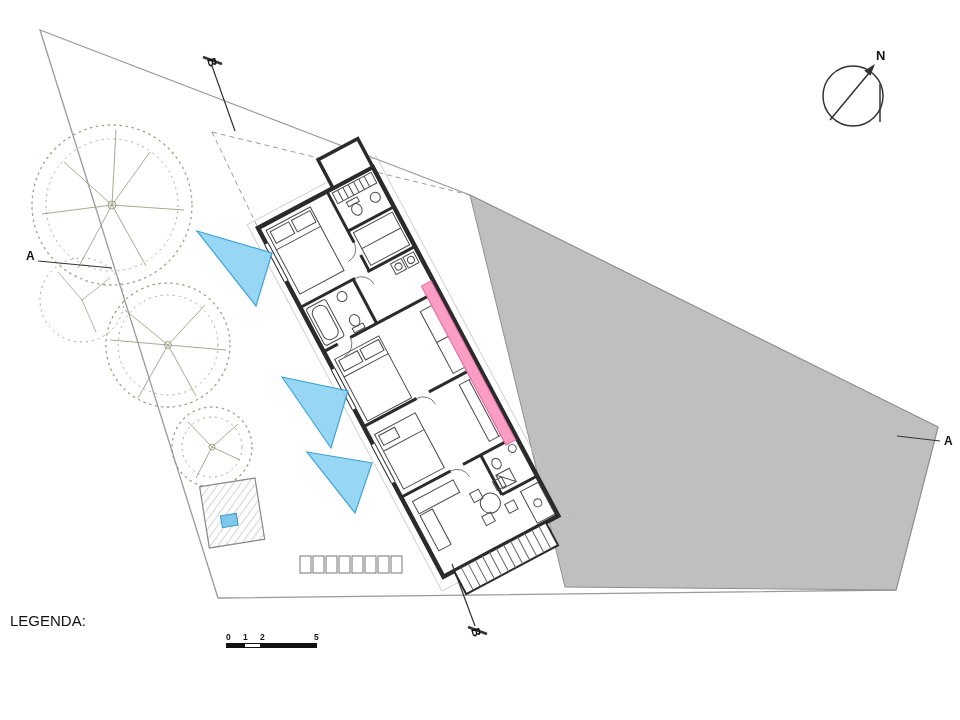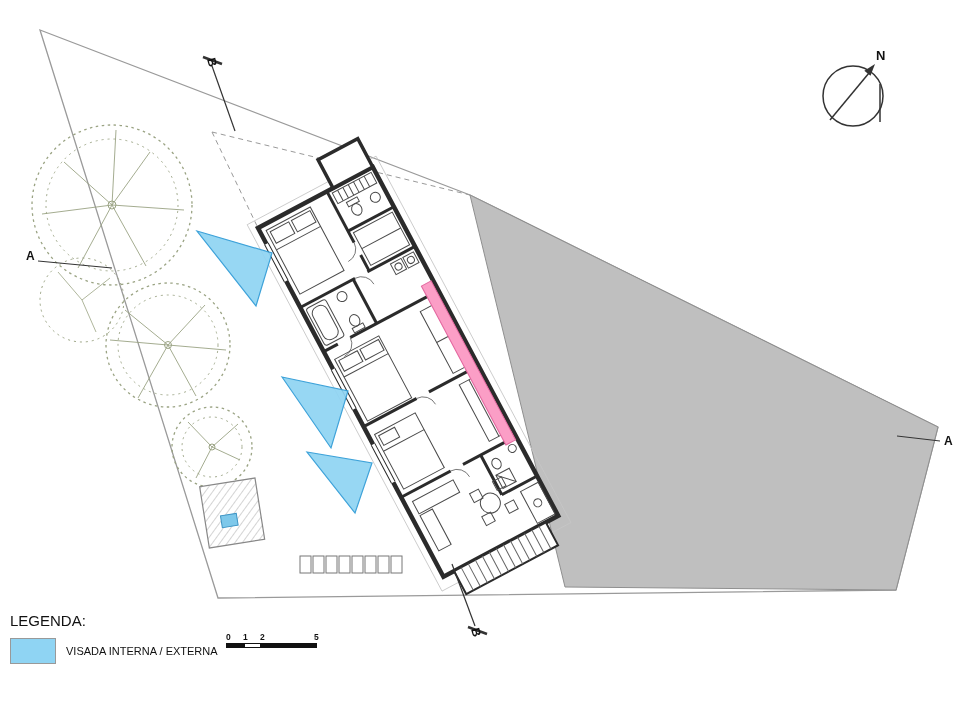--- a/index.html
+++ b/index.html
@@ -15,21 +15,21 @@
   .scalebar { position:absolute; left:226px; top:632px; width:110px; height:22px;
               font-size:8.5px; font-weight:bold; color:#111; }
   .scalebar .tick { position:absolute; top:0; }
   .t0{left:0;} .t1{left:17px;} .t2{left:34px;} .t5{left:88px;}
   .scalebar .bar { position:absolute; top:11px; left:0; height:5px; display:flex; }
   .seg-a { width:18px; background:#111; }
   .seg-b { width:17px; background:#fff; border:1px solid #111; }
   .seg-c { width:56px; background:#111; }
 
   .legend { position:absolute; left:10px; top:612px; }
-  .legend-heading { font-size:15px; color:#111; margin-bottom:9px; }
+  .legend-heading { font-size:15px; color:#111; margin-bottom:24px; }
   .legend-item { display:flex; align-items:center; margin-bottom:7px; }
   .legend-item svg { display:block; }
   .legend-label { font-size:11px; color:#111; margin-left:10px; white-space:nowrap; }
 </style>
 </head>
 <body>
 
 <div class="canvas">
 
   <svg class="plan-svg" width="960" height="720" viewBox="0 0 960 720">
@@ -226,21 +226,15 @@
     <span class="tick t5">5</span>
     <div class="bar">
       <div class="seg-a"></div>
       <div class="seg-b"></div>
       <div class="seg-c"></div>
     </div>
   </div>
 
   <div class="legend">
     <div class="legend-heading">LEGENDA:</div>
-    <div class="legend-item">
-      <svg width="46" height="26">
-        <rect x="0.5" y="0.5" width="45" height="25" fill="#8FD4F3" stroke="#999999" stroke-width="1"></rect>
-      </svg>
-      <span class="legend-label">VISADA INTERNA / EXTERNA</span>
-    </div>
   </div>
 
 </div>
 
 </body></html>

